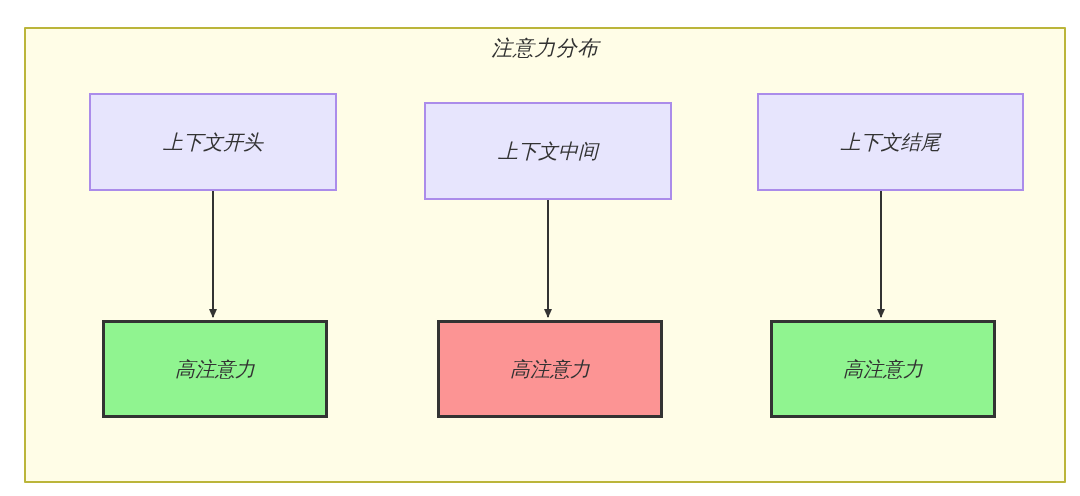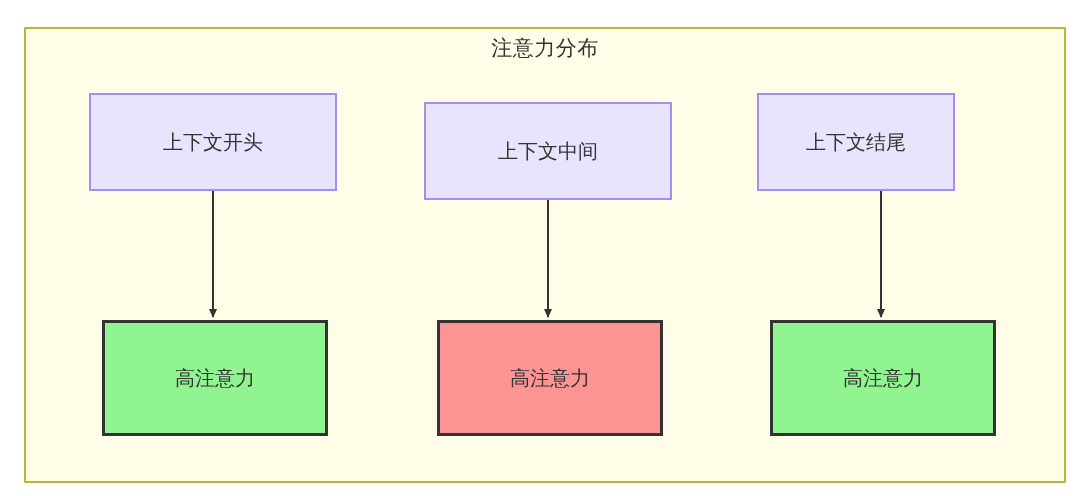--- a/index.html
+++ b/index.html
@@ -15,20 +15,21 @@
     position: relative;
   }
 
   
   #diagram-canvas {
     position: absolute;
     left: 0;
     top: 0;
     width: 1080px;
     height: 496px;
+    font-style: italic;
   }
 
   .subgraph-box {
     position: absolute;
     left: 24px;
     top: 27px;
     width: 1042px;
     height: 456px;
     background: #fffde7;
     border: 2px solid #bbb53a;
@@ -63,36 +64,36 @@
     white-space: nowrap;
   }
 
   .node.context {
     background: #e7e5fd;
     border: 2px solid #ab8cea;
     height: 98px;
   }
 
   .node.attn {
-    height: 116px;
+    height: 98px;
     border: 3px solid #333333;
   }
 
   .node.attn-high {
     background: #90f490;
   }
 
   .node.attn-low {
     background: #fc9494;
   }
 
   
   .col1.context { left: 89px;  top: 93px;  width: 248px; }
   .col2.context { left: 424px; top: 93px;  width: 248px; margin-top: 9px; }
-  .col3.context { left: 757px; top: 93px;  width: 198px; }
+  .col3.context { left: 757px; top: 93px;  width: 267px; }
 
   .col1.attn { left: 102px; top: 320px; width: 226px; }
   .col2.attn { left: 437px; top: 320px; width: 226px; }
   .col3.attn { left: 770px; top: 320px; width: 226px; }
 
   
   #edge-layer {
     position: absolute;
     left: 0;
     top: 0;

